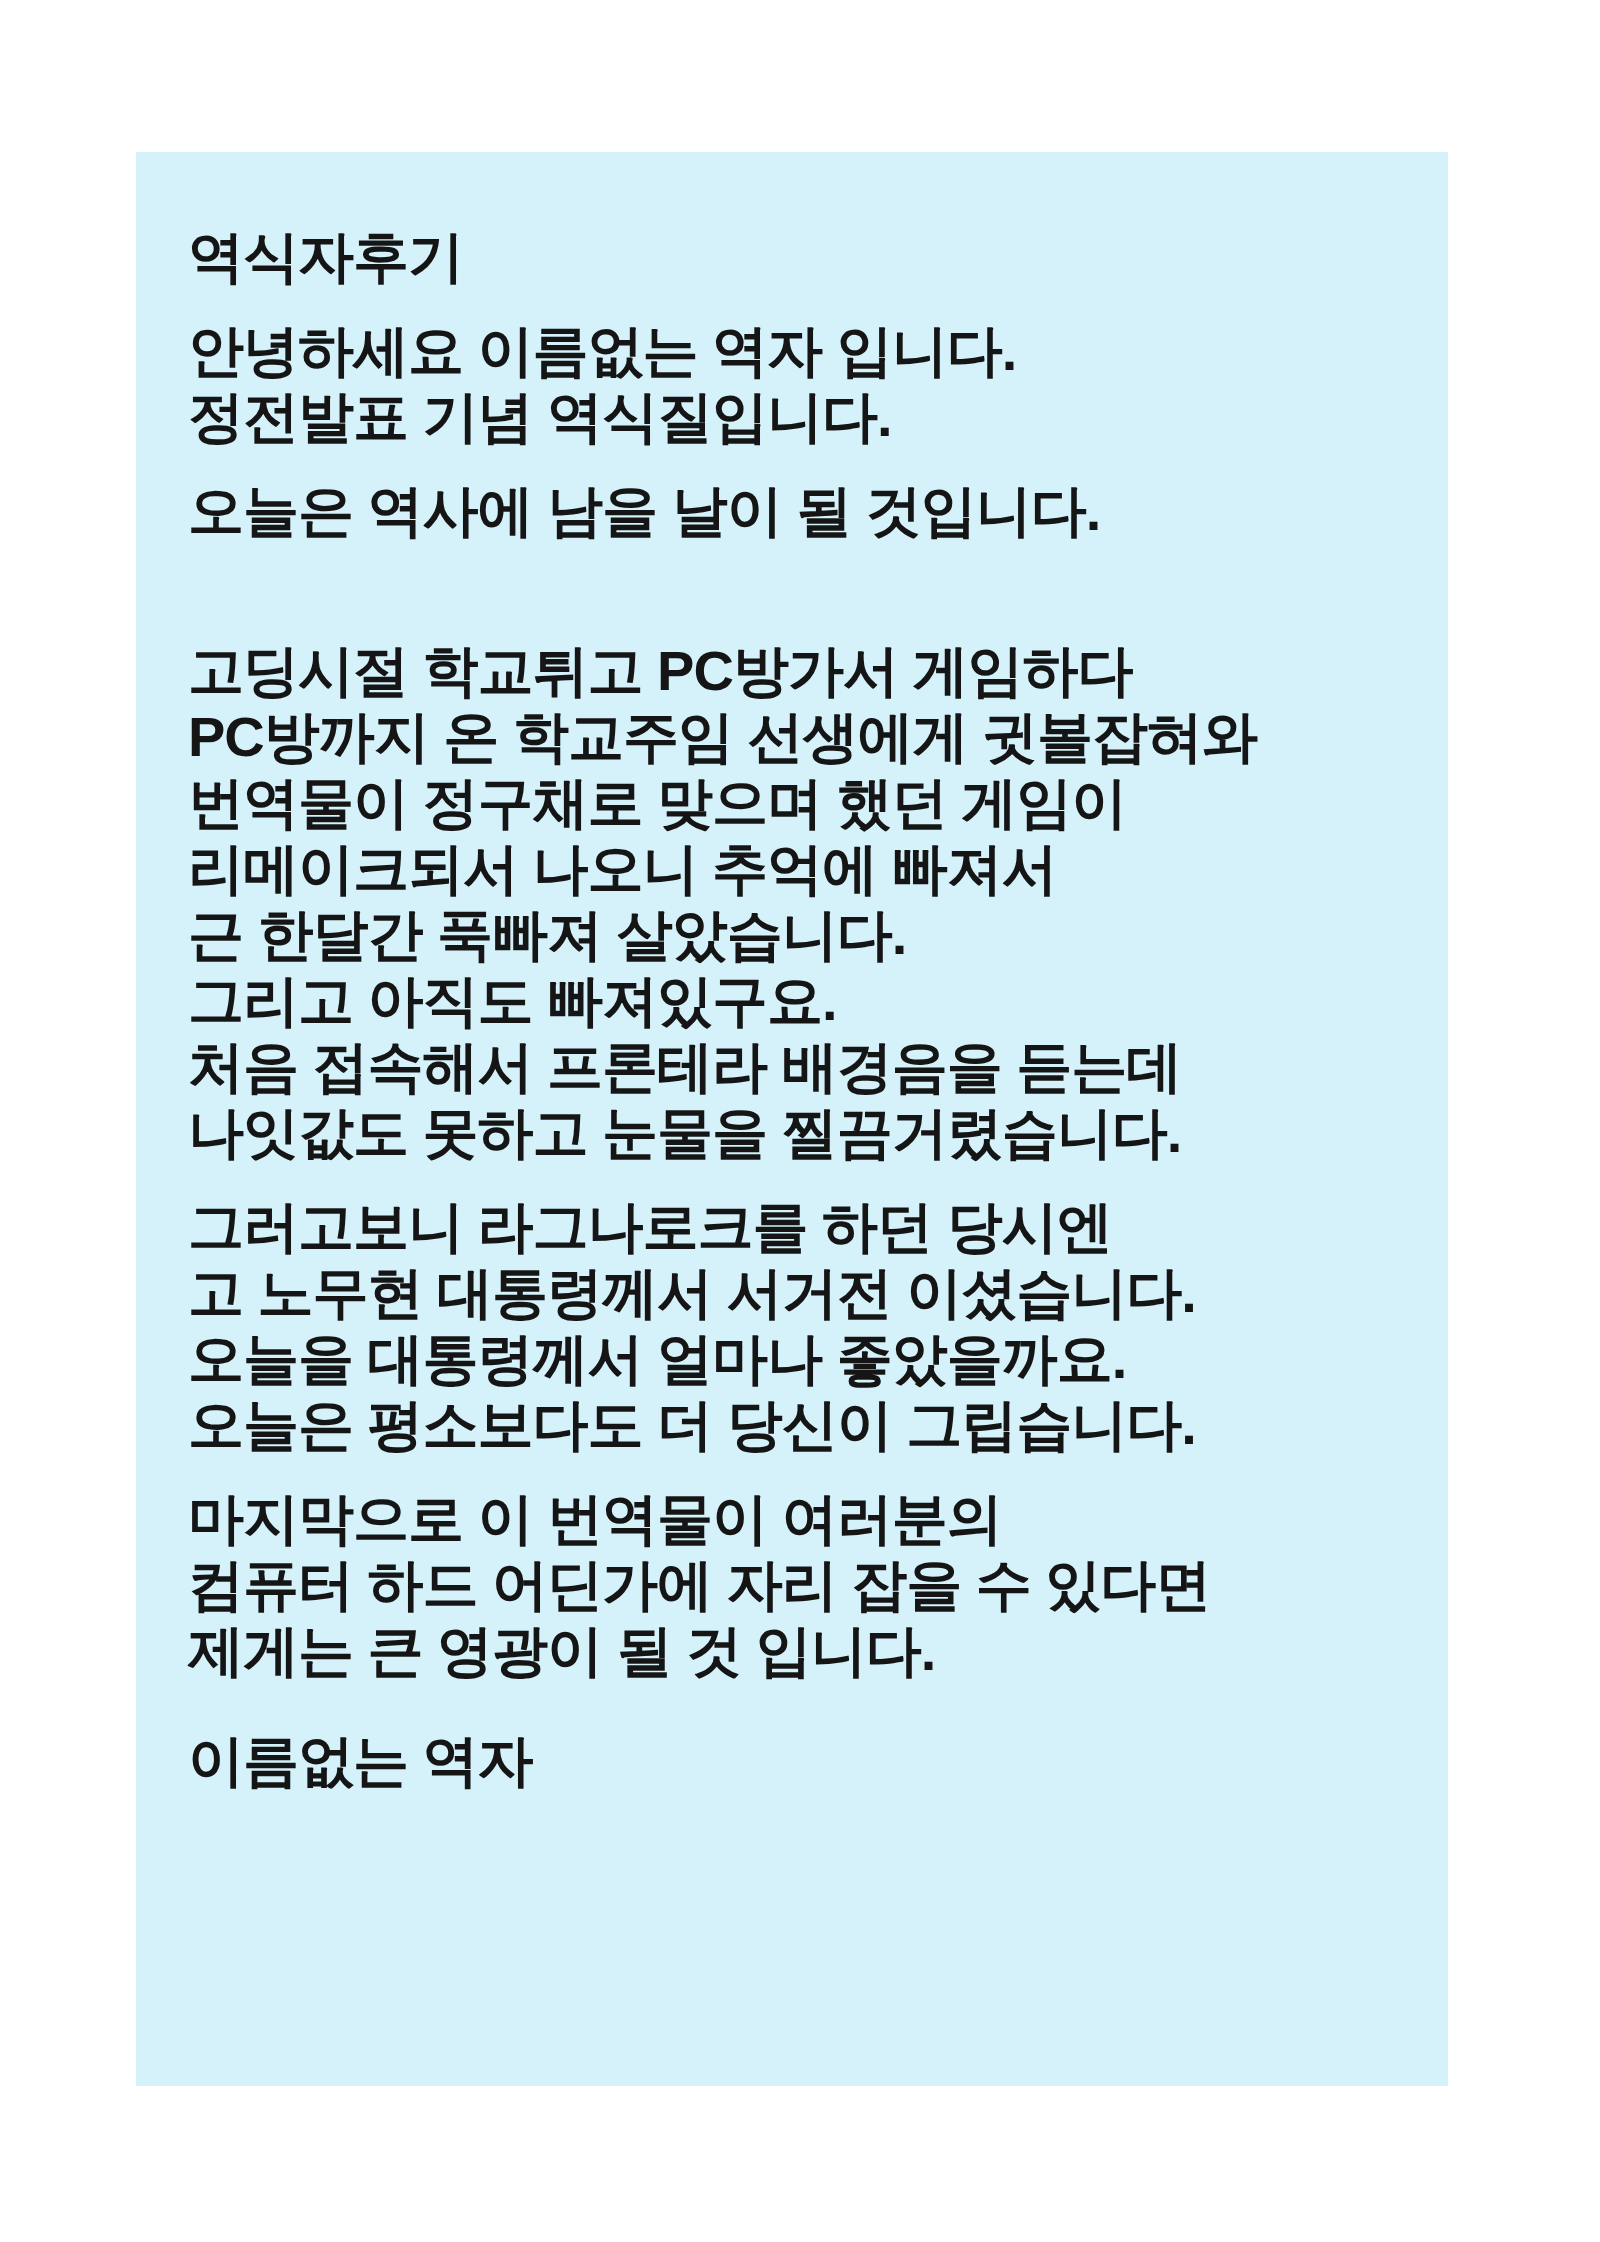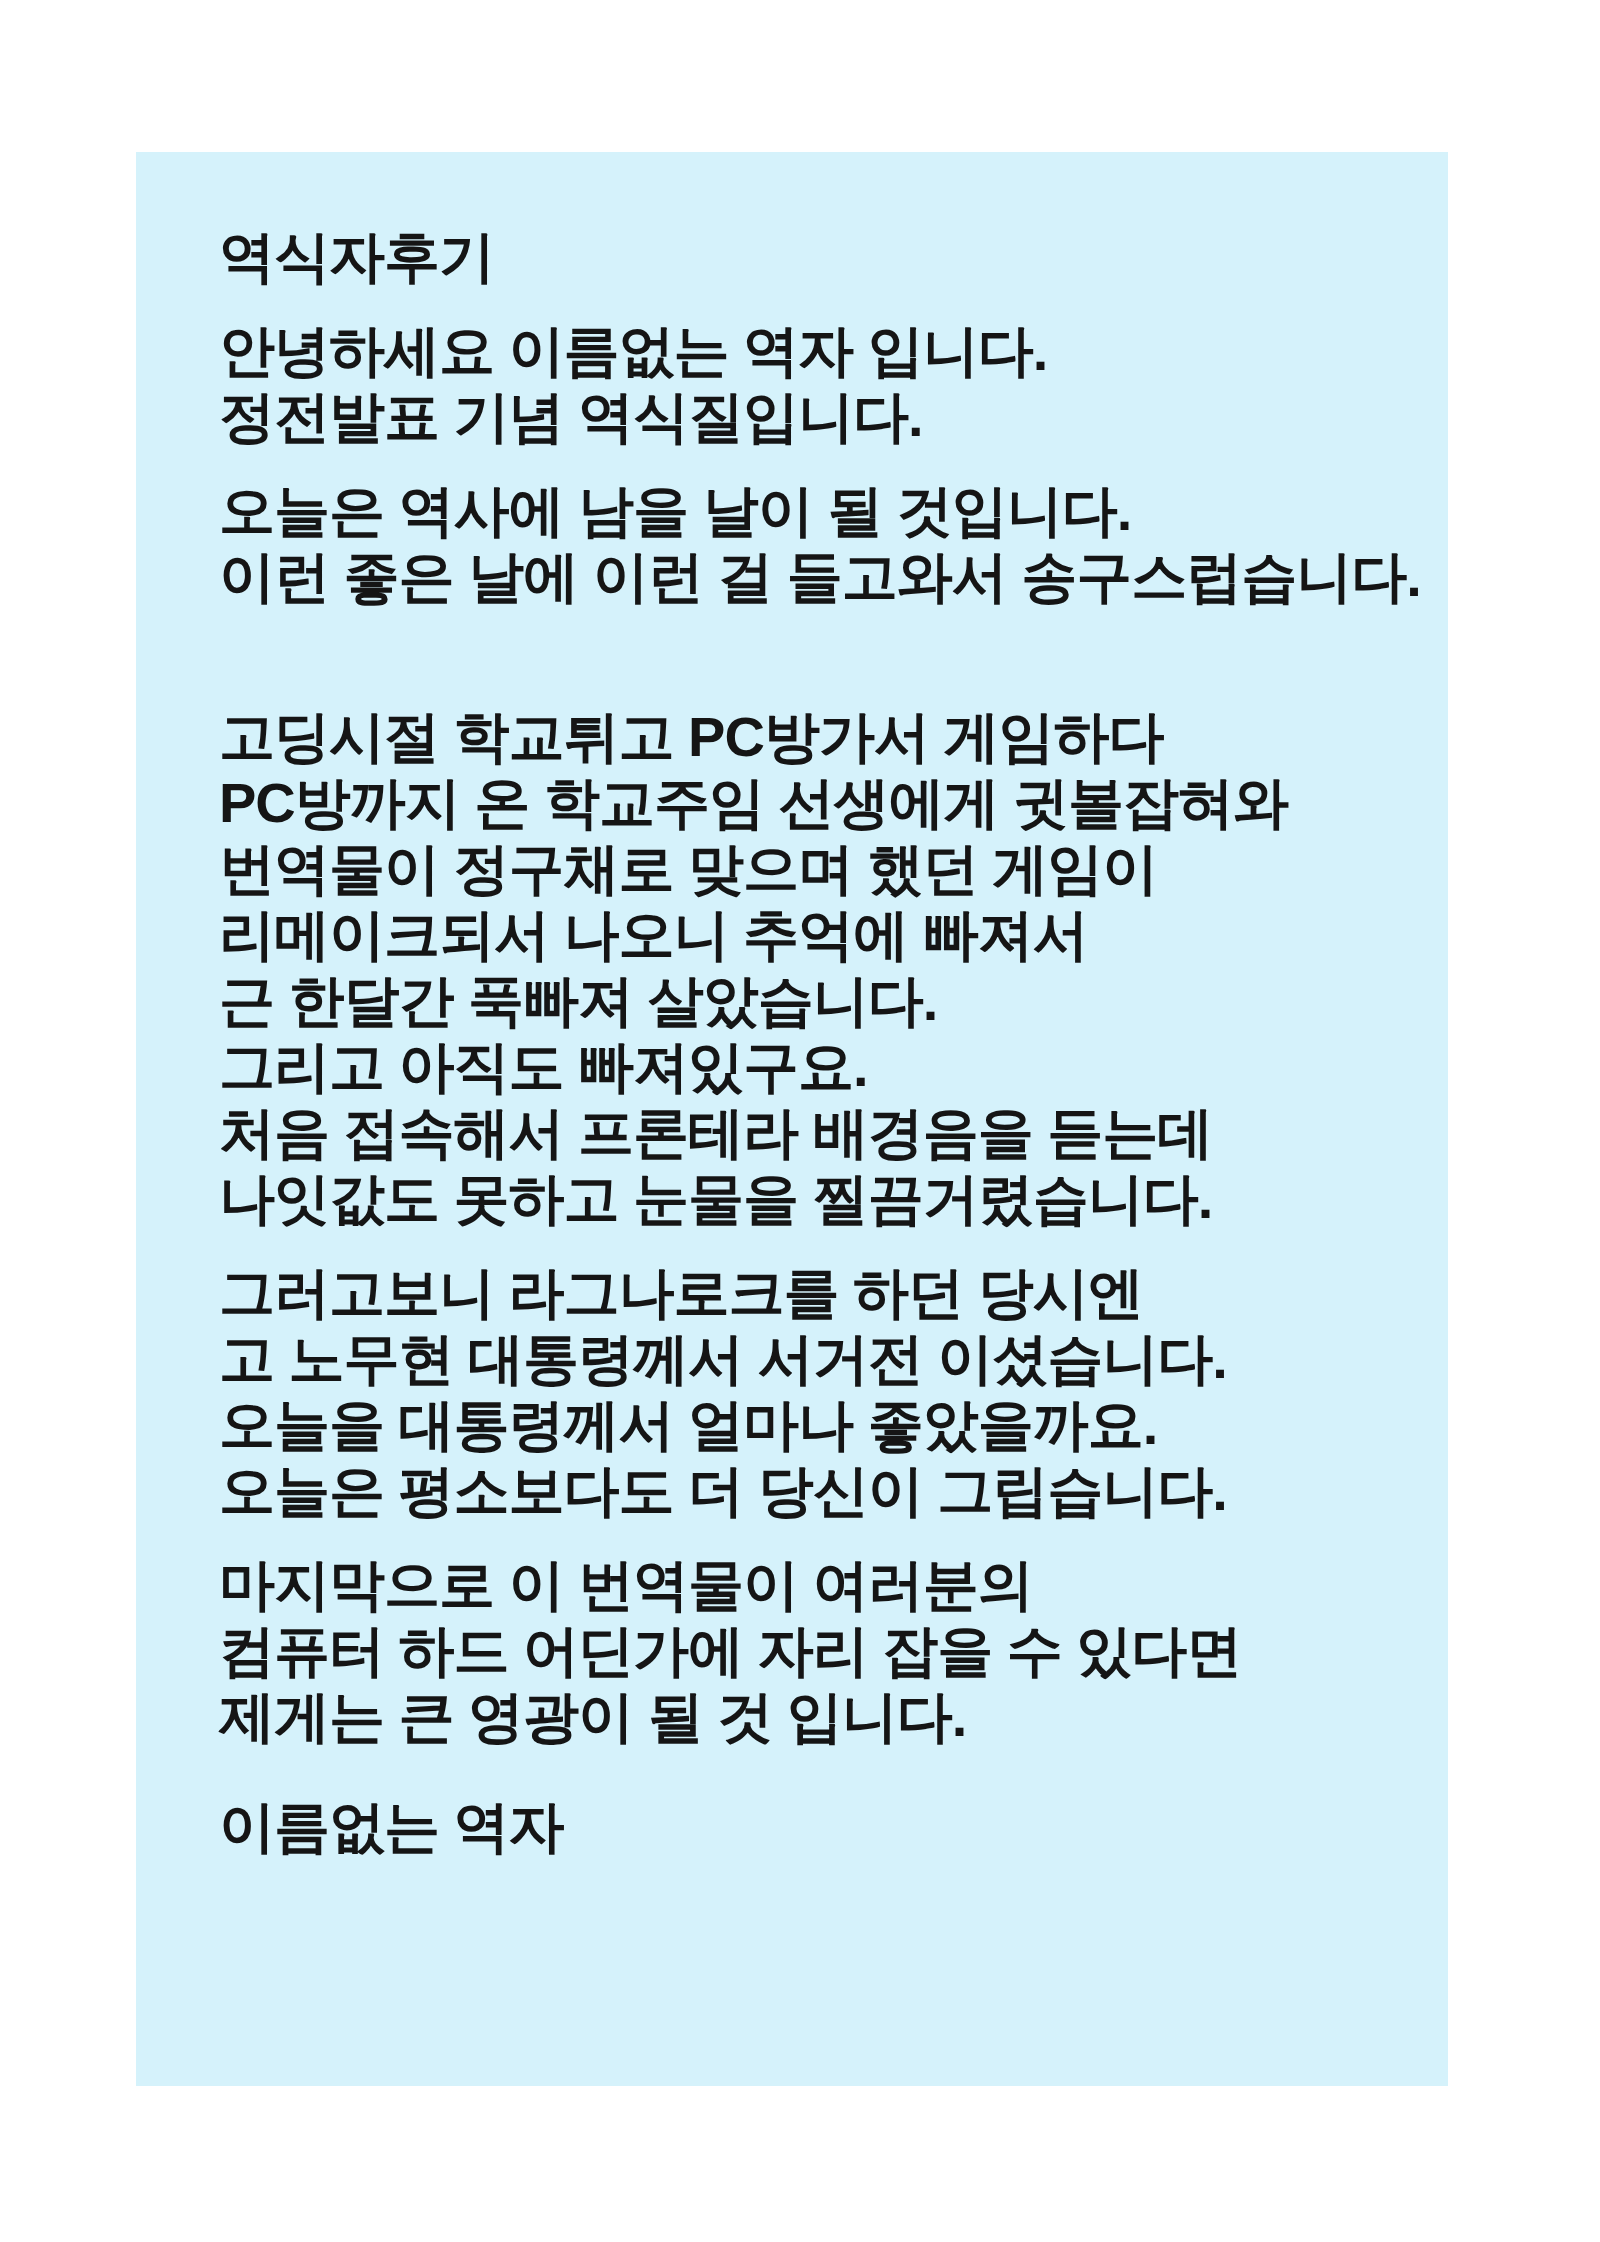--- a/index.html
+++ b/index.html
@@ -16,21 +16,21 @@
   }
   .note-panel{
     position:absolute;
     left:136px;
     top:152px;
     width:1312px;
     height:1934px;
     background:var(--panel-bg);
   }
   .note-content{
-    padding:72px 30px 0 83px;
+    padding:72px 30px 0 52px;
     color:var(--text-color);
     font-weight:700;
     font-size:56px;
     line-height:66px;
     letter-spacing:-1px;
     white-space:nowrap;
   }
   .page-title{
     font-size:56px;
     line-height:66px;
@@ -51,21 +51,20 @@
 
     <div class="page-title">역식자후기</div>
 
     <p class="paragraph">
       <span class="line">안녕하세요 이름없는 역자 입니다.</span><br>
       <span class="line">정전발표 기념 역식질입니다.</span>
     </p>
 
     <p class="paragraph">
       <span class="line">오늘은 역사에 남을 날이 될 것입니다.</span><br>
-      <span class="line">이런 좋은 날에 이런 걸 들고와서 송구스럽습니다.</span>
     </p>
 
     <p class="paragraph">
       <br>
       <span class="line">고딩시절 학교튀고 PC방가서 게임하다</span><br>
       <span class="line">PC방까지 온 학교주임 선생에게 귓볼잡혀와</span><br>
       <span class="line">번역물이 정구채로 맞으며 했던 게임이</span><br>
       <span class="line">리메이크되서 나오니 추억에 빠져서</span><br>
       <span class="line">근 한달간 푹빠져 살았습니다.</span><br>
       <span class="line">그리고 아직도 빠져있구요.</span><br>

